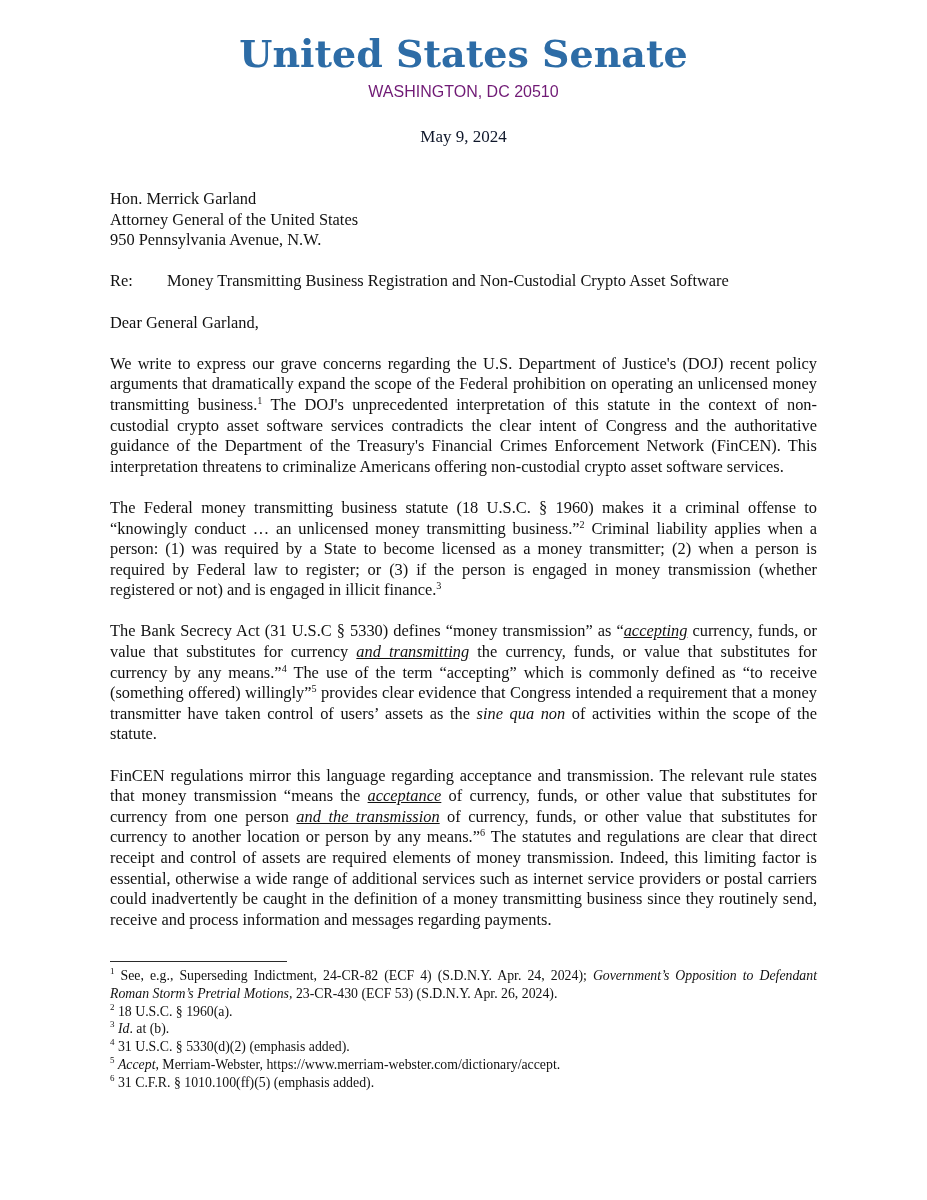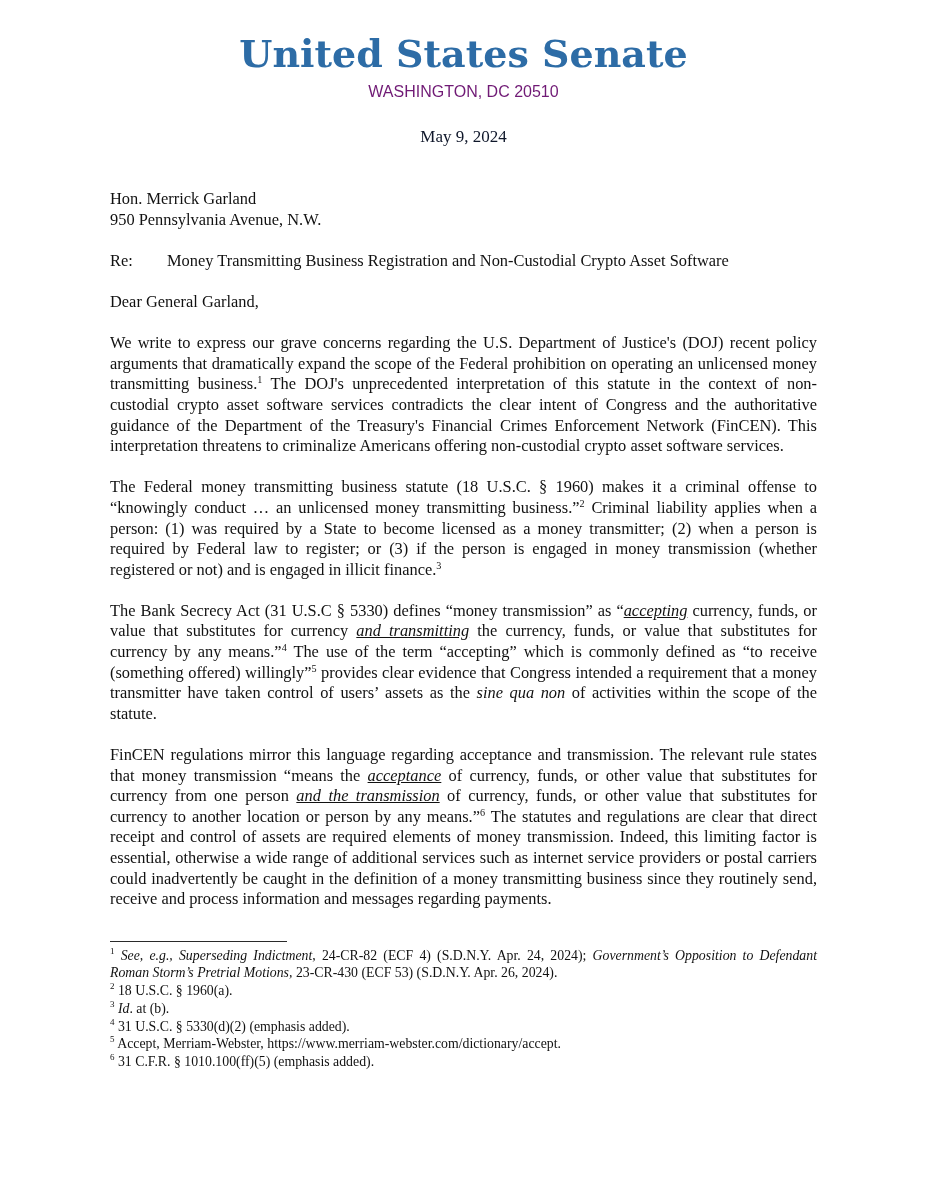--- a/index.html
+++ b/index.html
@@ -100,37 +100,38 @@
 
   <div class="letterhead">
     <div class="org-title">United States Senate</div>
     <div class="org-location">WASHINGTON, DC 20510</div>
   </div>
 
   <div class="letter-date">May 9, 2024</div>
 
   <div class="recipient-block">
     <div>Hon. Merrick Garland</div>
+    <div>Attorney General of the United States</div>
     <div>950 Pennsylvania Avenue, N.W.</div>
   </div>
 
   <div class="subject-line">
     <span class="subject-label">Re:</span><span>Money Transmitting Business Registration and Non-Custodial Crypto Asset Software</span>
   </div>
 
   <div class="salutation">Dear General Garland,</div>
 
   <p class="body-paragraph"><span>We write to express our grave concerns regarding the U.S. Department of Justice's (DOJ) recent policy arguments that dramatically expand the scope of the Federal prohibition on operating an unlicensed money transmitting business.</span><sup>1</sup><span> The DOJ's unprecedented interpretation of this statute in the context of non-custodial crypto asset software services contradicts the clear intent of Congress and the authoritative guidance of the Department of the Treasury's Financial Crimes Enforcement Network (FinCEN). This interpretation threatens to criminalize Americans offering non-custodial crypto asset software services.</span></p>
   <p class="body-paragraph"><span>The Federal money transmitting business statute (18 U.S.C. § 1960) makes it a criminal offense to “knowingly conduct … an unlicensed money transmitting business.”</span><sup>2</sup><span> Criminal liability applies when a person: (1) was required by a State to become licensed as a money transmitter; (2) when a person is required by Federal law to register; or (3) if the person is engaged in money transmission (whether registered or not) and is engaged in illicit finance.</span><sup>3</sup></p>
   <p class="body-paragraph"><span>The Bank Secrecy Act (31 U.S.C § 5330) defines “money transmission” as “</span><span style="font-style: italic; text-decoration: underline;">accepting</span><span> currency, funds, or value that substitutes for currency </span><span style="font-style: italic; text-decoration: underline;">and transmitting</span><span> the currency, funds, or value that substitutes for currency by any means.”</span><sup>4</sup><span> The use of the term “accepting” which is commonly defined as “to receive (something offered) willingly”</span><sup>5</sup><span> provides clear evidence that Congress intended a requirement that a money transmitter have taken control of users’ assets as the </span><span style="font-style: italic;">sine qua non</span><span> of activities within the scope of the statute.</span></p>
   <p class="body-paragraph"><span>FinCEN regulations mirror this language regarding acceptance and transmission. The relevant rule states that money transmission “means the </span><span style="font-style: italic; text-decoration: underline;">acceptance</span><span> of currency, funds, or other value that substitutes for currency from one person </span><span style="font-style: italic; text-decoration: underline;">and the transmission</span><span> of currency, funds, or other value that substitutes for currency to another location or person by any means.”</span><sup>6</sup><span> The statutes and regulations are clear that direct receipt and control of assets are required elements of money transmission. Indeed, this limiting factor is essential, otherwise a wide range of additional services such as internet service providers or postal carriers could inadvertently be caught in the definition of a money transmitting business since they routinely send, receive and process information and messages regarding payments.</span></p>
 
   <div class="footnote-section">
     <hr class="footnote-rule">
-    <div class="footnote"><sup>1</sup><span> </span><span style="font-style: italic;">See, e.g., Superseding Indictment</span><span>, 24-CR-82 (ECF 4) (S.D.N.Y. Apr. 24, 2024); </span><span style="font-style: italic;">Government’s Opposition to Defendant Roman Storm’s Pretrial Motions,</span><span> 23-CR-430 (ECF 53) (S.D.N.Y. Apr. 26, 2024).</span></div>
+    <div class="footnote"><sup>1</sup><span> </span><span style="">See, e.g., Superseding Indictment</span><span>, 24-CR-82 (ECF 4) (S.D.N.Y. Apr. 24, 2024); </span><span style="font-style: italic;">Government’s Opposition to Defendant Roman Storm’s Pretrial Motions,</span><span> 23-CR-430 (ECF 53) (S.D.N.Y. Apr. 26, 2024).</span></div>
     <div class="footnote"><sup>2</sup><span> 18 U.S.C. § 1960(a).</span></div>
     <div class="footnote"><sup>3</sup><span> </span><span style="font-style: italic;">Id</span><span>. at (b).</span></div>
     <div class="footnote"><sup>4</sup><span> 31 U.S.C. § 5330(d)(2) (emphasis added).</span></div>
-    <div class="footnote"><sup>5</sup><span> </span><span style=" margin-top: 44px;">Accept</span><span>, Merriam-Webster, https://www.merriam-webster.com/dictionary/accept.</span></div>
+    <div class="footnote"><sup>5</sup><span> </span><span style="font-style: italic; margin-top: 44px;">Accept</span><span>, Merriam-Webster, https://www.merriam-webster.com/dictionary/accept.</span></div>
     <div class="footnote"><sup>6</sup><span> 31 C.F.R. § 1010.100(ff)(5) (emphasis added).</span></div>
   </div>
 
 </div>
 
 </body></html>

